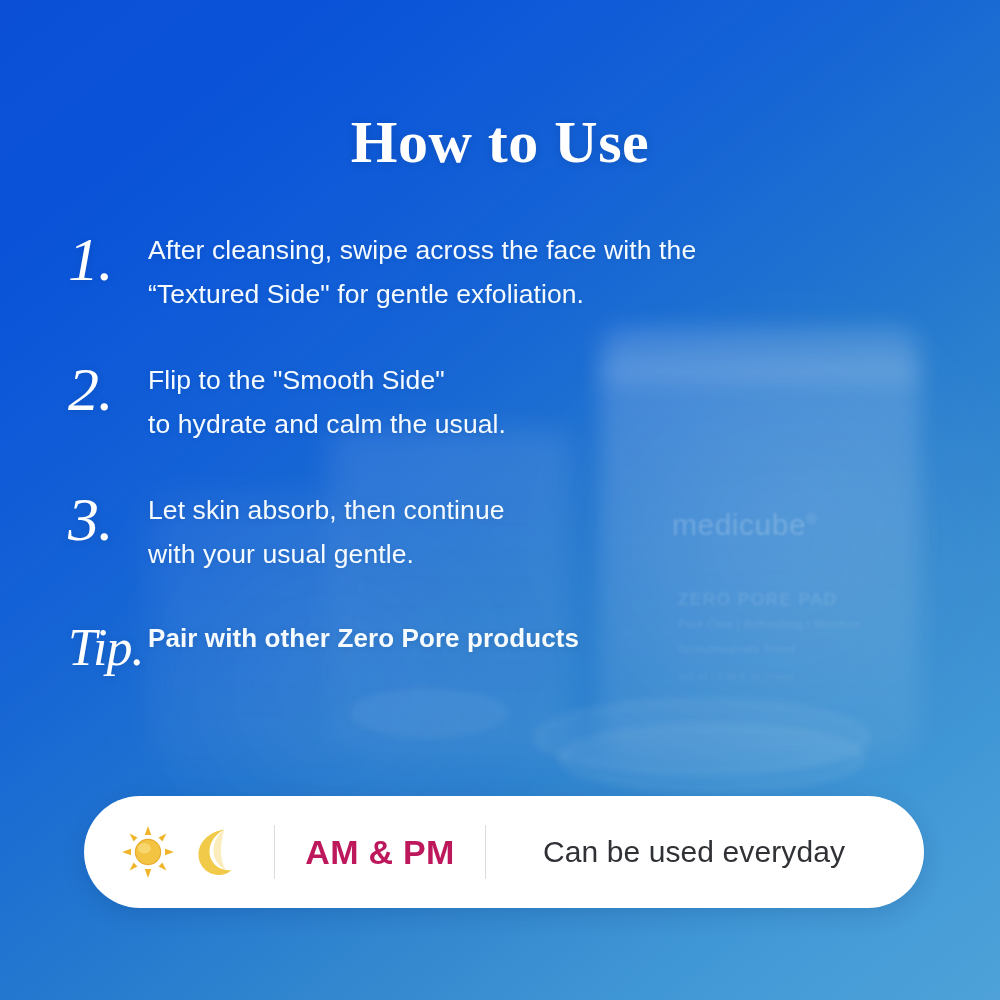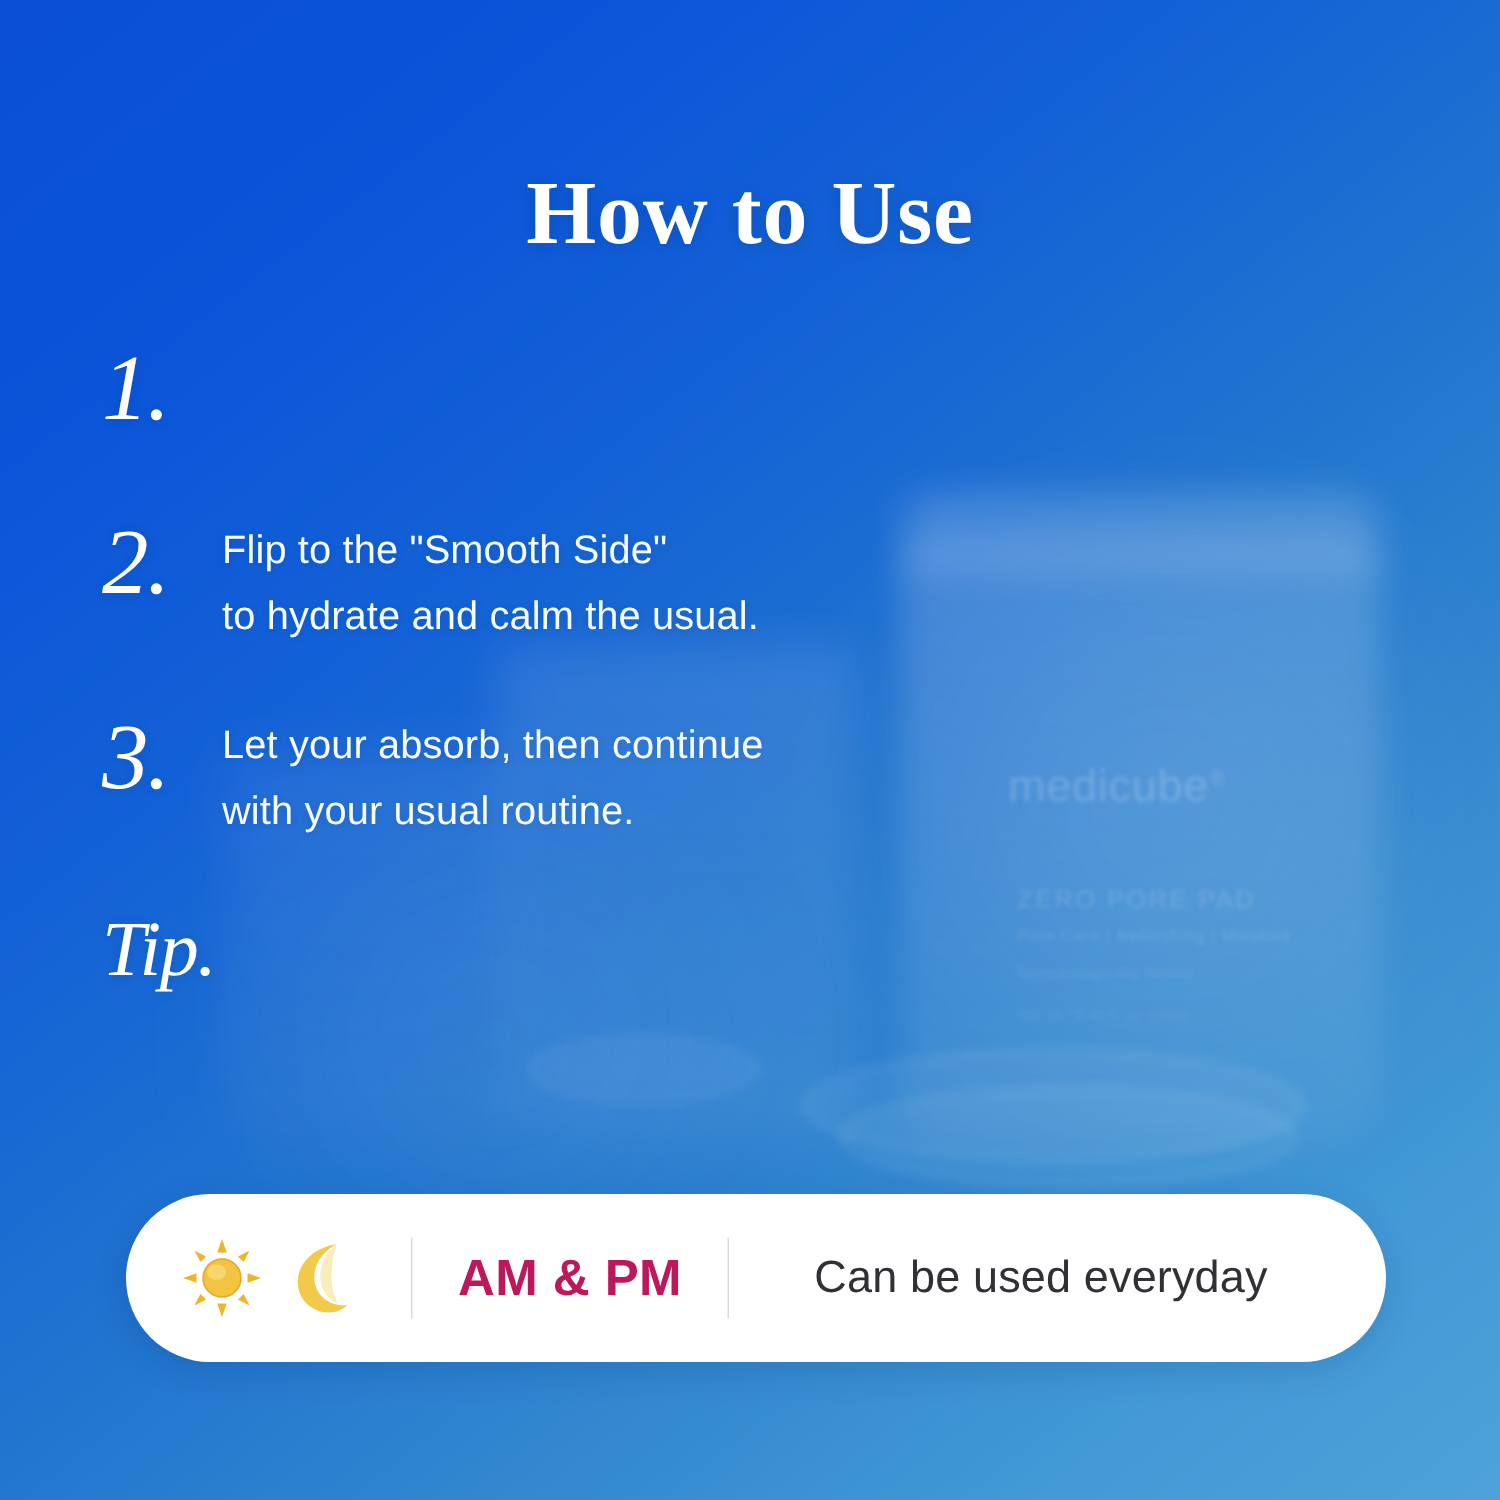--- a/index.html
+++ b/index.html
@@ -319,41 +319,46 @@
   </div>
 
   <div class="content">
 
     <div class="page-title">How to Use</div>
 
     <div class="steps">
 
       <div class="step">
         <div class="step-num">1.</div>
+        <div class="step-body">
+          <span class="step-line">After cleansing, swipe across the face with the</span>
+          <span class="step-line">“Textured Side" for gentle exfoliation.</span>
+        </div>
       </div>
 
       <div class="step">
         <div class="step-num">2.</div>
         <div class="step-body">
           <span class="step-line">Flip to the "Smooth Side"</span>
           <span class="step-line">to hydrate and calm the usual.</span>
         </div>
       </div>
 
       <div class="step">
         <div class="step-num">3.</div>
         <div class="step-body">
-          <span class="step-line">Let your absorb, then continue</span>
-          <span class="step-line">with your usual routine.</span>
+          <span class="step-line">Let skin absorb, then continue</span>
+          <span class="step-line">with your usual gentle.</span>
         </div>
       </div>
 
       <div class="step step-tip">
         <div class="step-num">Tip.</div>
         <div class="step-body">
+          <span class="step-line">Pair with other Zero Pore products</span>
         </div>
       </div>
 
     </div>
 
     <div class="usage-pill">
 
       <div class="pill-icons">
         <svg class="icon-sun" width="54" height="54" viewBox="0 0 54 54">
           <g fill="#f0b429">

